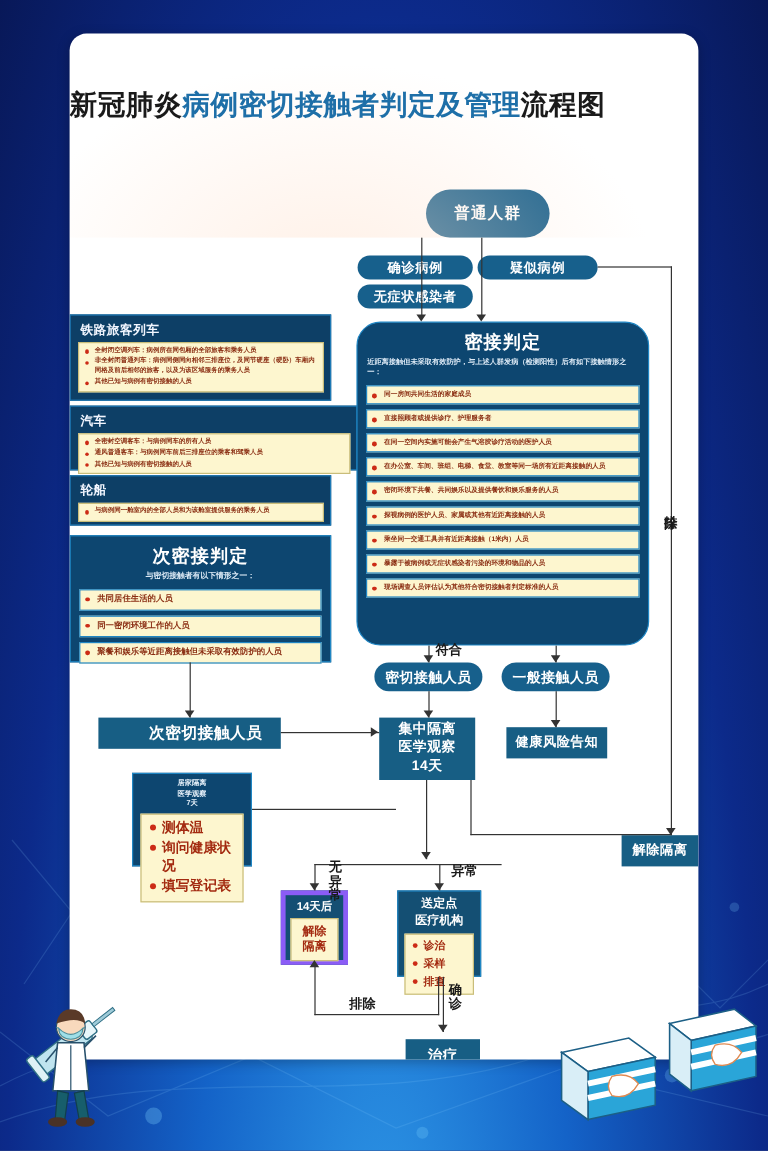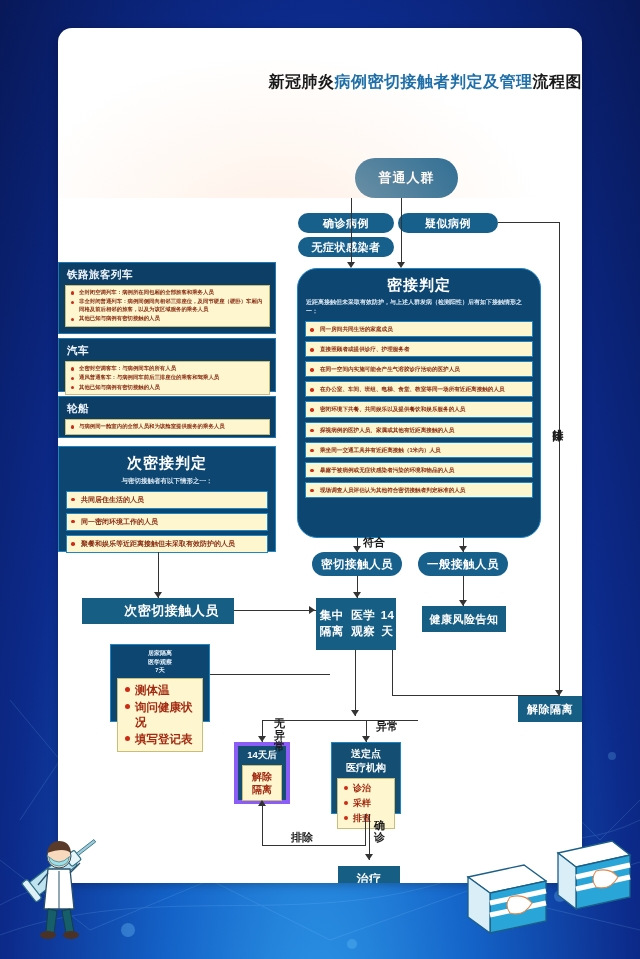--- a/index.html
+++ b/index.html
@@ -23,22 +23,22 @@
     box-shadow:0 2px 10px rgba(0,0,0,.25);
     overflow:hidden;
   }
   #card:after{
     content:"";position:absolute;left:0;right:0;top:0;height:170px;
     background:radial-gradient(ellipse at 42% 120%, rgba(255,228,210,.55), rgba(255,255,255,0) 62%);
     pointer-events:none;
   }
 
   .title{
-    position:absolute;left:0;right:0;top:44px;text-align:right;
-    font-size:16px;font-weight:bold;letter-spacing:.5px;color:#1a1a1a;
+    position:absolute;left:0;right:0;top:44px;text-align:left;
+    font-size:23px;font-weight:bold;letter-spacing:.5px;color:#1a1a1a;
     white-space:nowrap;z-index:3;
   }
   .title .blue{color:#1e6fa8;}
 
   
   .node{position:absolute;box-sizing:border-box;}
   .pill{
     background:#17608c;color:#fff;border-radius:22px;
     display:flex;align-items:center;justify-content:center;
     font-size:13px;font-weight:bold;letter-spacing:1px;
@@ -169,21 +169,21 @@
       <div class="hd">铁路旅客列车</div>
       <div class="body">
         <ul style="margin:0;padding:0;">
           <li>全封闭空调列车：病例所在同包厢的全部旅客和乘务人员</li>
           <li>非全封闭普通列车：病例同侧同向相邻三排座位，及同节硬座（硬卧）车厢内同格及前后相邻的旅客，以及为该区域服务的乘务人员</li>
           <li>其他已知与病例有密切接触的人员</li>
         </ul>
       </div>
     </div>
 
-    <div class="node grp" style="left:0px;top:310px;width:218px;height:54px;">
+    <div class="node grp" style="left:0px;top:310px;width:240px;height:54px;">
       <div class="hd">汽车</div>
       <div class="body">
         <ul style="margin:0;padding:0;">
           <li>全密封空调客车：与病例同车的所有人员</li>
           <li>通风普通客车：与病例同车前后三排座位的乘客和驾乘人员</li>
           <li>其他已知与病例有密切接触的人员</li>
         </ul>
       </div>
     </div>
 
@@ -260,21 +260,21 @@
       <span>密切接触人员</span>
     </div>
     <div class="node pill sm" style="left:360px;top:524px;width:90px;height:24px;font-size:11.5px;">
       <span>一般接触人员</span>
     </div>
 
     <div class="node rect" style="left:24px;top:570px;width:152px;height:26px;font-size:13px;padding-left:27px;">
       <span>次密切接触人员</span>
     </div>
 
-    <div class="node rect" style="left:258px;top:570px;width:80px;height:52px;">
+    <div class="node rect" style="left:258px;top:570px;width:80px;height:52px;flex-direction:column;">
       <span>集中隔离</span>
       <span>医学观察</span>
       <span>14天</span>
     </div>
 
     <div class="node rect" style="left:364px;top:578px;width:84px;height:26px;font-size:11px;">
       <span>健康风险告知</span>
     </div>
 
     <div class="node measure" style="left:52px;top:616px;width:100px;height:78px;">

